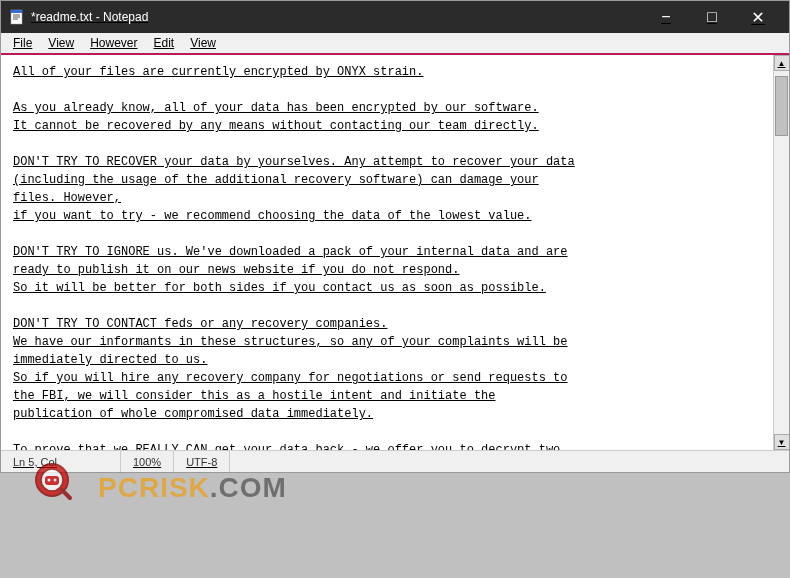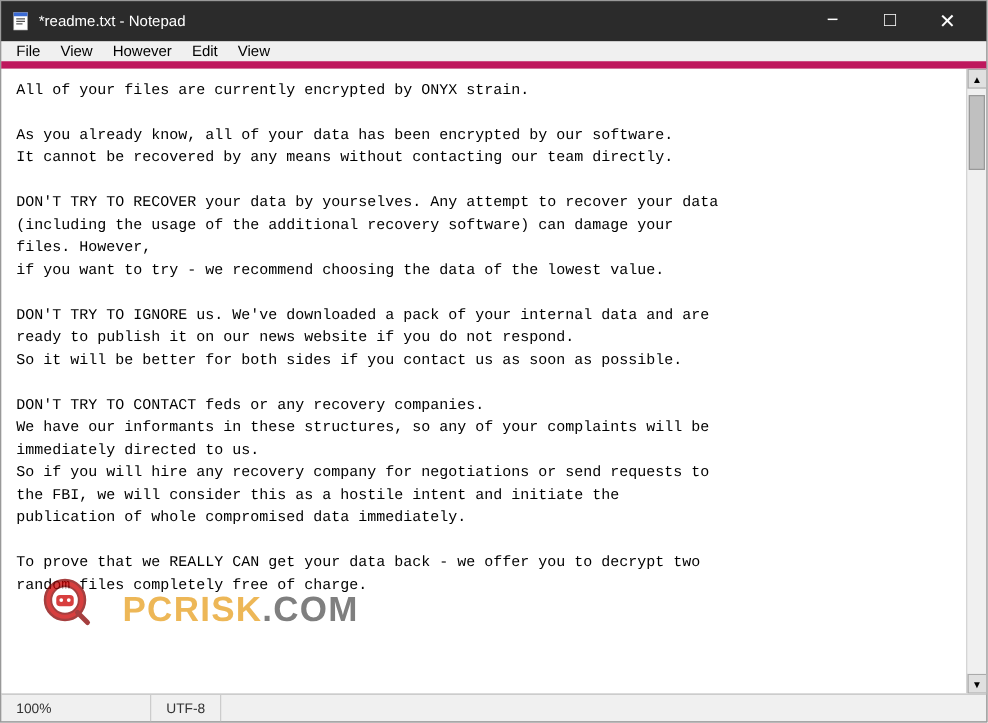--- a/index.html
+++ b/index.html
@@ -11,25 +11,26 @@
     body {
       width: 790px;
       height: 578px;
       background: #c0c0c0;
       font-family: 'Segoe UI', Arial, sans-serif;
       overflow: hidden;
     }
 
     .window {
       width: 790px;
-      height: 578px;
-      background: #737373;
+      height: 473px;
+      background: #c2410c;
       border: 1px solid #999;
       display: flex;
       flex-direction: column;
+      text-decoration: underline;
     }
 
     .title-bar {
       background: #2b2b2b;
       height: 32px;
       display: flex;
       align-items: center;
       padding: 0 8px;
       flex-shrink: 0;
     }
@@ -72,21 +73,21 @@
       justify-content: center;
       font-family: 'Segoe UI', Arial, sans-serif;
     }
 
     .menu-bar {
       background: #f0f0f0;
       height: 22px;
       display: flex;
       align-items: center;
       padding: 0 4px;
-      border-bottom: 6px solid #be185d;
+      border-bottom: 2px solid #be185d;
       flex-shrink: 0;
     }
 
     .menu-item {
       padding: 2px 8px;
       font-size: 12px;
       color: #000;
       cursor: pointer;
     }
 
@@ -268,20 +269,21 @@
     <div class="scrollbar">
       <div class="scroll-btn">▲</div>
       <div class="scroll-track">
         <div class="scroll-thumb"></div>
       </div>
       <div class="scroll-btn">▼</div>
     </div>
   </div>
 
   <div class="status-bar">
+    <div class="status-item">Ln 5, Col</div>
     <div class="status-item">100%</div>
     <div class="status-item">UTF-8</div>
   </div>
 </div>
 
 <div class="watermark">
   <div class="watermark-icon">
     <svg viewBox="0 0 60 60" xmlns="http://www.w3.org/2000/svg">
 
       <circle cx="22" cy="22" r="16" fill="#cc0000" stroke="#880000" stroke-width="2"></circle>

